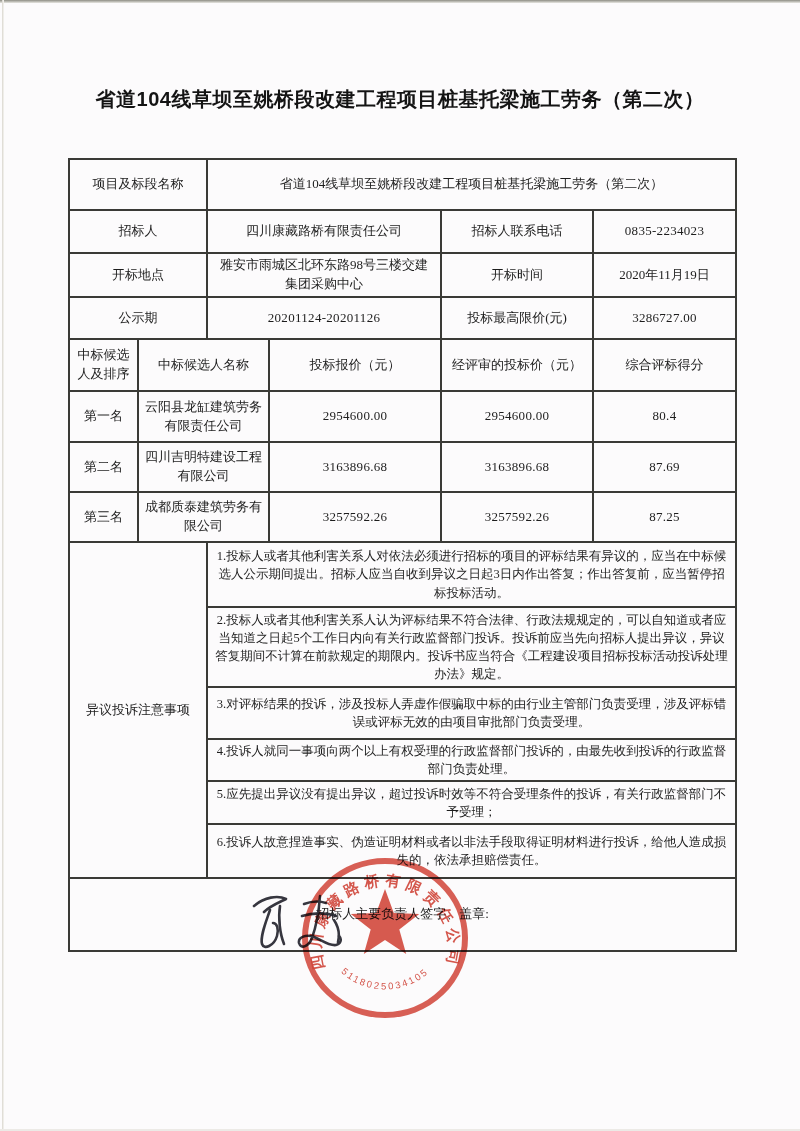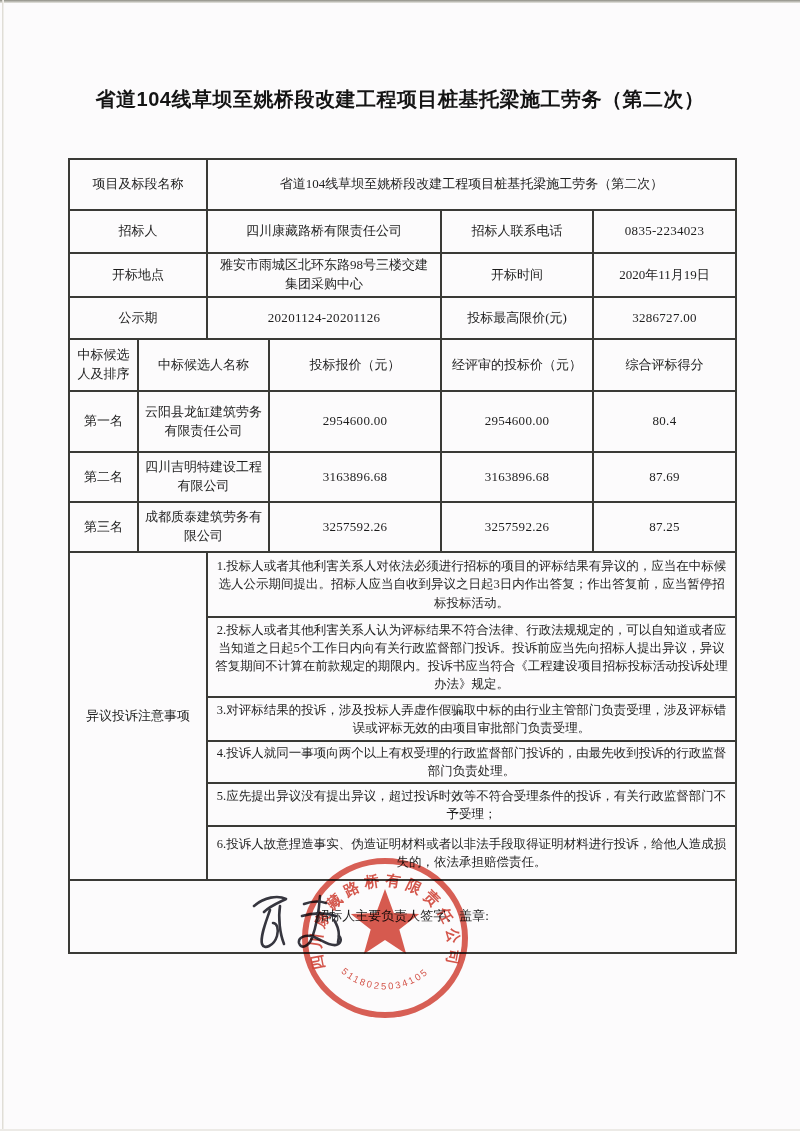--- a/index.html
+++ b/index.html
@@ -86,21 +86,21 @@
       <td>投标最高限价(元)</td>
       <td class="num">3286727.00</td>
     </tr>
     <tr style="height:52px">
       <td>中标候选人及排序</td>
       <td colspan="2">中标候选人名称</td>
       <td>投标报价（元）</td>
       <td>经评审的投标价（元）</td>
       <td>综合评标得分</td>
     </tr>
-    <tr style="height:61px">
+    <tr style="height:51px">
       <td>第一名</td>
       <td colspan="2">云阳县龙缸建筑劳务有限责任公司</td>
       <td class="num">2954600.00</td>
       <td class="num">2954600.00</td>
       <td class="num">80.4</td>
     </tr>
     <tr style="height:50px">
       <td>第二名</td>
       <td colspan="2">四川吉明特建设工程有限公司</td>
       <td class="num">3163896.68</td>
@@ -114,21 +114,21 @@
       <td class="num">3257592.26</td>
       <td class="num">87.25</td>
     </tr>
     <tr style="height:65px">
       <td colspan="2" rowspan="6">异议投诉注意事项</td>
       <td colspan="4" class="notes">1.投标人或者其他利害关系人对依法必须进行招标的项目的评标结果有异议的，应当在中标候选人公示期间提出。招标人应当自收到异议之日起3日内作出答复；作出答复前，应当暂停招标投标活动。</td>
     </tr>
     <tr style="height:80px">
       <td colspan="4" class="notes">2.投标人或者其他利害关系人认为评标结果不符合法律、行政法规规定的，可以自知道或者应当知道之日起5个工作日内向有关行政监督部门投诉。投诉前应当先向招标人提出异议，异议答复期间不计算在前款规定的期限内。投诉书应当符合《工程建设项目招标投标活动投诉处理办法》规定。</td>
     </tr>
-    <tr style="height:44px">
+    <tr style="height:52px">
       <td colspan="4" class="notes">3.对评标结果的投诉，涉及投标人弄虚作假骗取中标的由行业主管部门负责受理，涉及评标错误或评标无效的由项目审批部门负责受理。</td>
     </tr>
     <tr style="height:38px">
       <td colspan="4" class="notes">4.投诉人就同一事项向两个以上有权受理的行政监督部门投诉的，由最先收到投诉的行政监督部门负责处理。</td>
     </tr>
     <tr style="height:43px">
       <td colspan="4" class="notes">5.应先提出异议没有提出异议，超过投诉时效等不符合受理条件的投诉，有关行政监督部门不予受理；</td>
     </tr>
     <tr style="height:54px">
       <td colspan="4" class="notes">6.投诉人故意捏造事实、伪造证明材料或者以非法手段取得证明材料进行投诉，给他人造成损失的，依法承担赔偿责任。</td>

